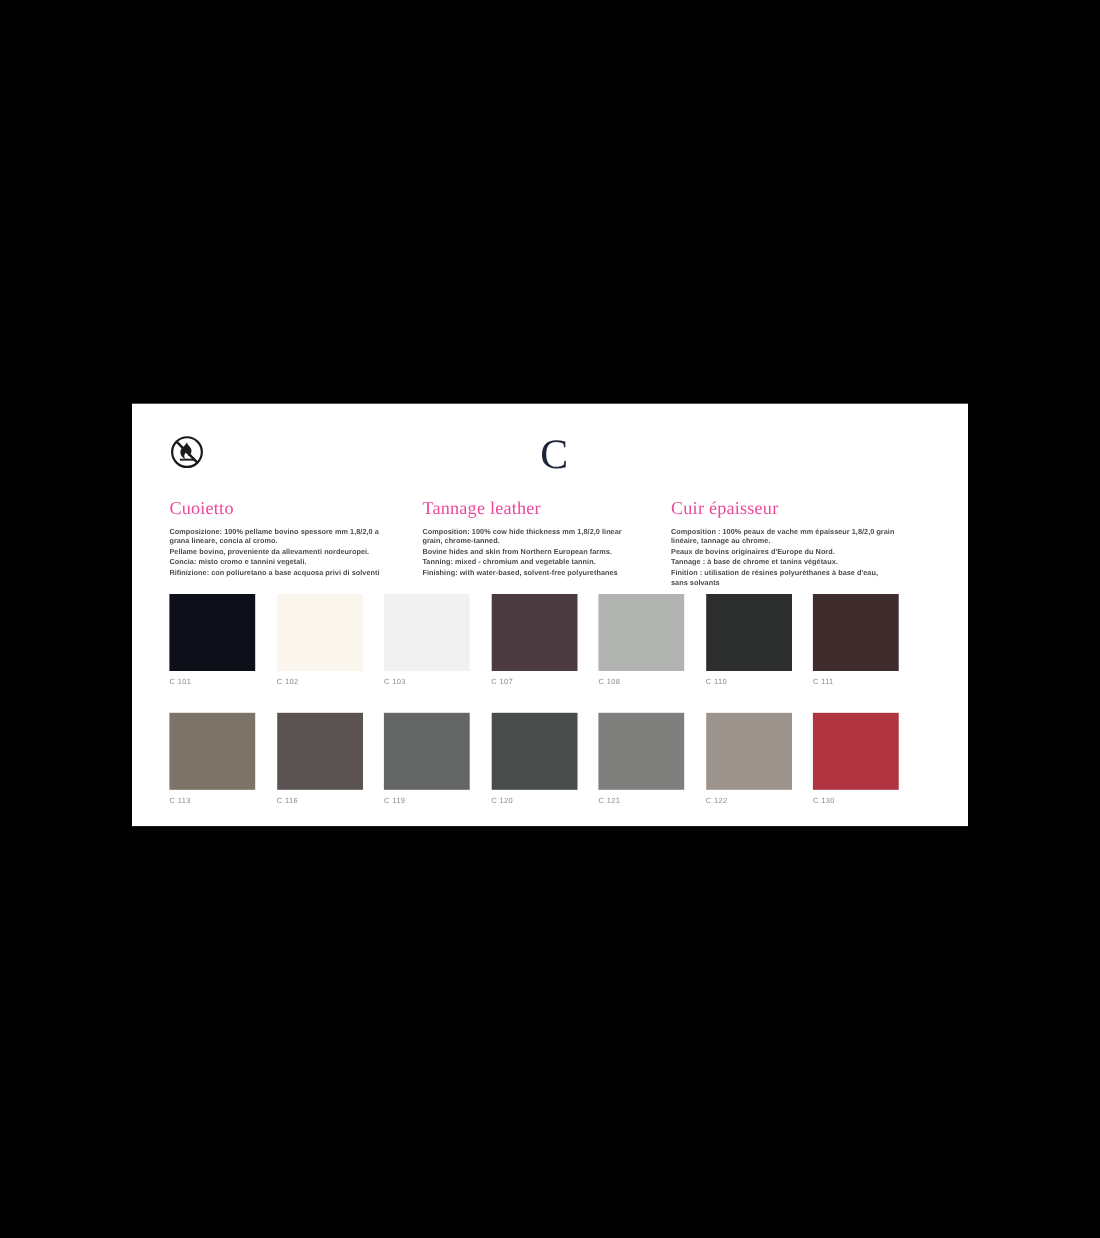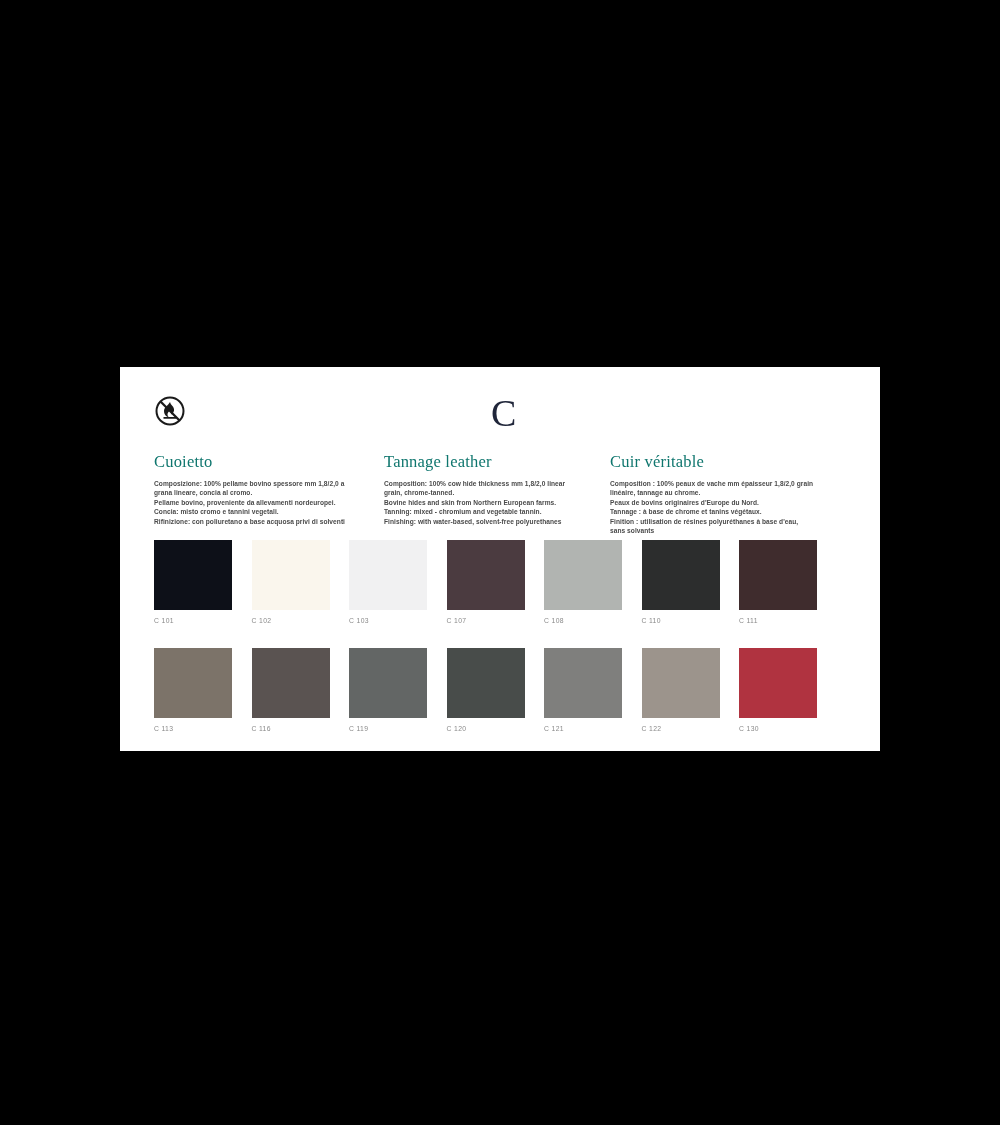--- a/index.html
+++ b/index.html
@@ -70,21 +70,21 @@
     width: 226px;
   }
   .lang-col.c0 { left: 0px;   width: 222px; }
   .lang-col.c1 { left: 230px; width: 216px; }
   .lang-col.c2 { left: 456px; width: 230px; }
 
   .lang-title {
     font-family: "Liberation Serif", serif;
     font-size: 16.5px;
     line-height: 20px;
-    color: #0f766e;
+    color: #ec4899;
     font-weight: normal;
     margin: 0 0 7px 0;
     letter-spacing: 0.2px;
   }
   .lang-body {
     font-family: "Liberation Sans", sans-serif;
     font-size: 6.6px;
     line-height: 9.4px;
     font-weight: bold;
     color: #4a4a4a;
@@ -164,21 +164,21 @@
       <p class="lang-body">
         <span class="ln">Composition: 100% cow hide thickness mm 1,8/2,0 linear</span>
         <span class="ln">grain, chrome-tanned.</span>
         <span class="ln">Bovine hides and skin from Northern European farms.</span>
         <span class="ln">Tanning: mixed - chromium and vegetable tannin.</span>
         <span class="ln">Finishing: with water-based, solvent-free polyurethanes</span>
       </p>
     </div>
 
     <div class="lang-col c2">
-      <h2 class="lang-title">Cuir véritable</h2>
+      <h2 class="lang-title">Cuir épaisseur</h2>
       <p class="lang-body">
         <span class="ln">Composition : 100% peaux de vache mm épaisseur 1,8/2,0 grain</span>
         <span class="ln">linéaire, tannage au chrome.</span>
         <span class="ln">Peaux de bovins originaires d'Europe du Nord.</span>
         <span class="ln">Tannage : à base de chrome et tanins végétaux.</span>
         <span class="ln">Finition : utilisation de résines polyuréthanes à base d'eau,</span>
         <span class="ln">sans solvants</span>
       </p>
     </div>
 

